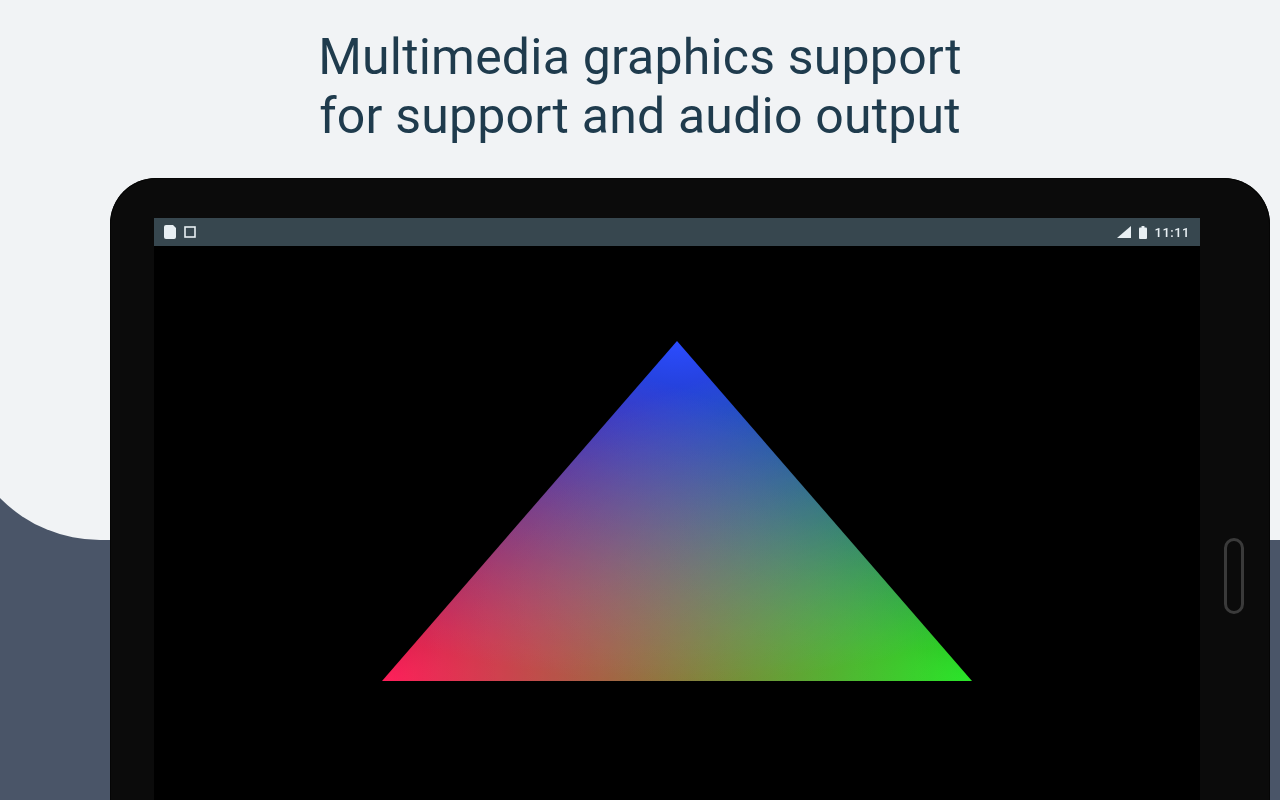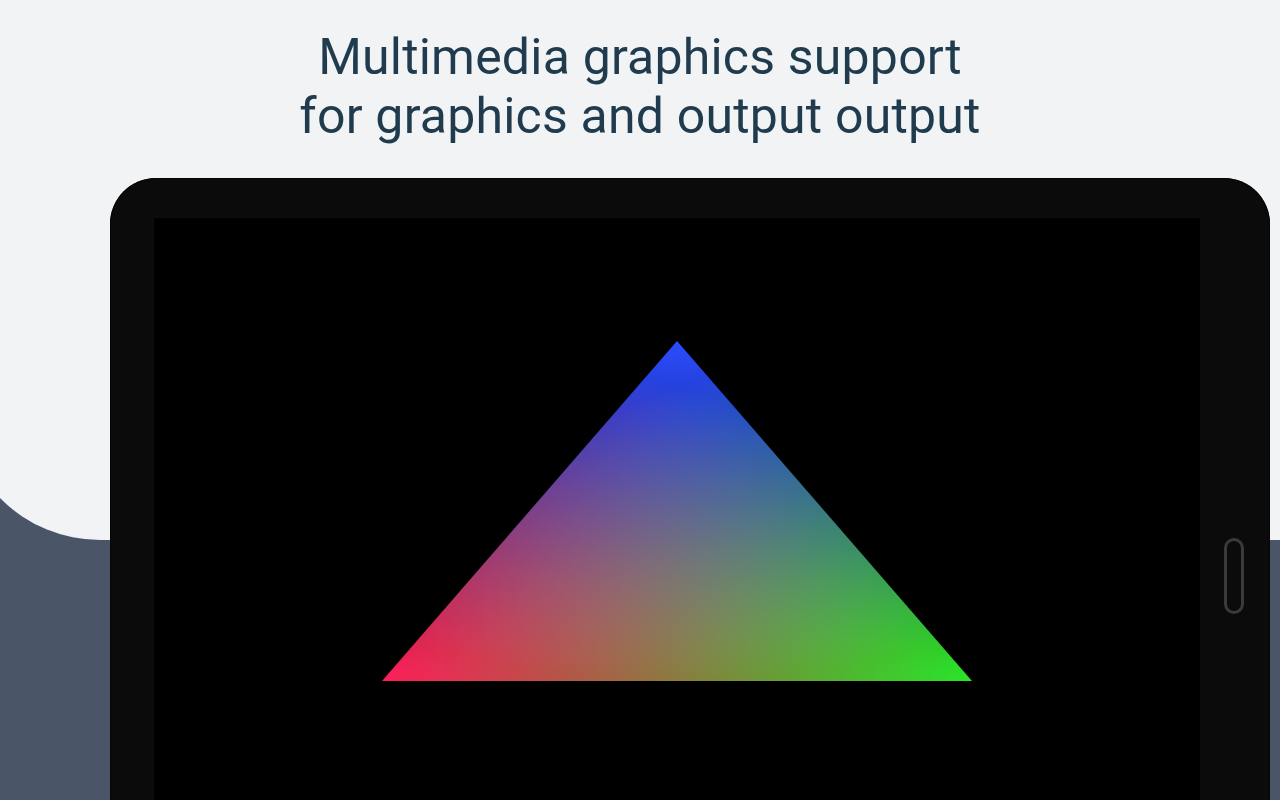--- a/index.html
+++ b/index.html
@@ -105,28 +105,56 @@
 </style>
 </head>
 <body>
 
 <div class="bg">
   <div class="bg-light"></div>
 </div>
 
 <div class="headline">
   <span>Multimedia graphics support</span><br>
-  <span>for graphics and output output</span>
+  <span>for support and audio output</span>
 </div>
 
 <div class="tablet">
   <div class="power-button"></div>
 
   <div class="tablet-screen">
 
+    <div class="status-bar">
+      <div class="status-left">
+        <span class="ic">
+          <svg width="12" height="14" viewBox="0 0 12 14">
+              <path fill="#e8eff3" d="M2 0h7l3 3v9a2 2 0 0 1-2 2H2a2 2 0 0 1-2-2V2a2 2 0 0 1 2-2z"></path>
+            </svg>
+        </span>
+        <span class="ic">
+          <svg width="12" height="12" viewBox="0 0 12 12">
+              <rect x="1" y="1" width="10" height="10" fill="none" stroke="#e8eff3" stroke-width="1.6"></rect>
+            </svg>
+        </span>
+      </div>
+      <div class="status-right">
+        <span class="ic">
+          <svg width="14" height="12" viewBox="0 0 14 12">
+              <path fill="#e8eff3" d="M0 12 L14 12 L14 0 Z"></path>
+            </svg>
+        </span>
+        <span class="ic">
+          <svg width="8" height="13" viewBox="0 0 8 13">
+              <rect x="0" y="1.5" width="8" height="11.5" rx="1" fill="#e8eff3"></rect>
+              <rect x="2.5" y="0" width="3" height="2" rx="0.6" fill="#e8eff3"></rect>
+            </svg>
+        </span>
+        <span class="clock">11:11</span>
+      </div>
+    </div>
 
     <div class="canvas">
       <svg class="triangle-svg" viewBox="0 0 590 340" preserveAspectRatio="none">
         <defs>
 
           <radialGradient id="gTop" cx="50%" cy="0%" r="100%">
             <stop offset="0%" stop-color="#2b4cff"></stop>
             <stop offset="100%" stop-color="#000"></stop>
           </radialGradient>
           <radialGradient id="gLeft" cx="0%" cy="100%" r="100%">

